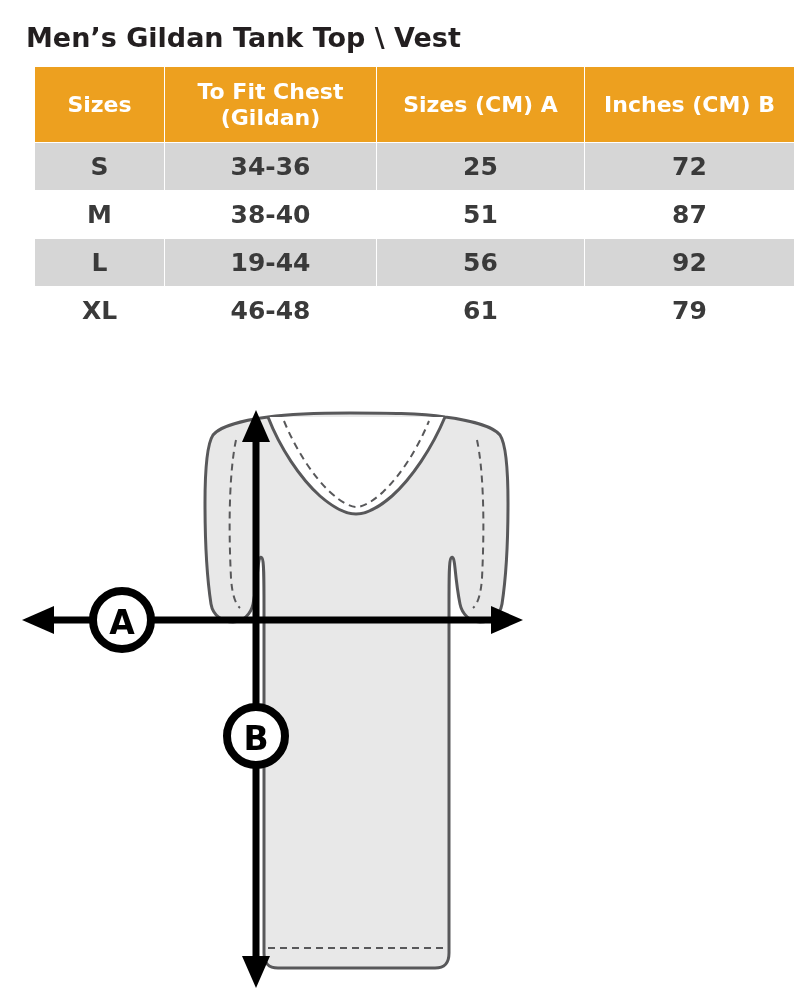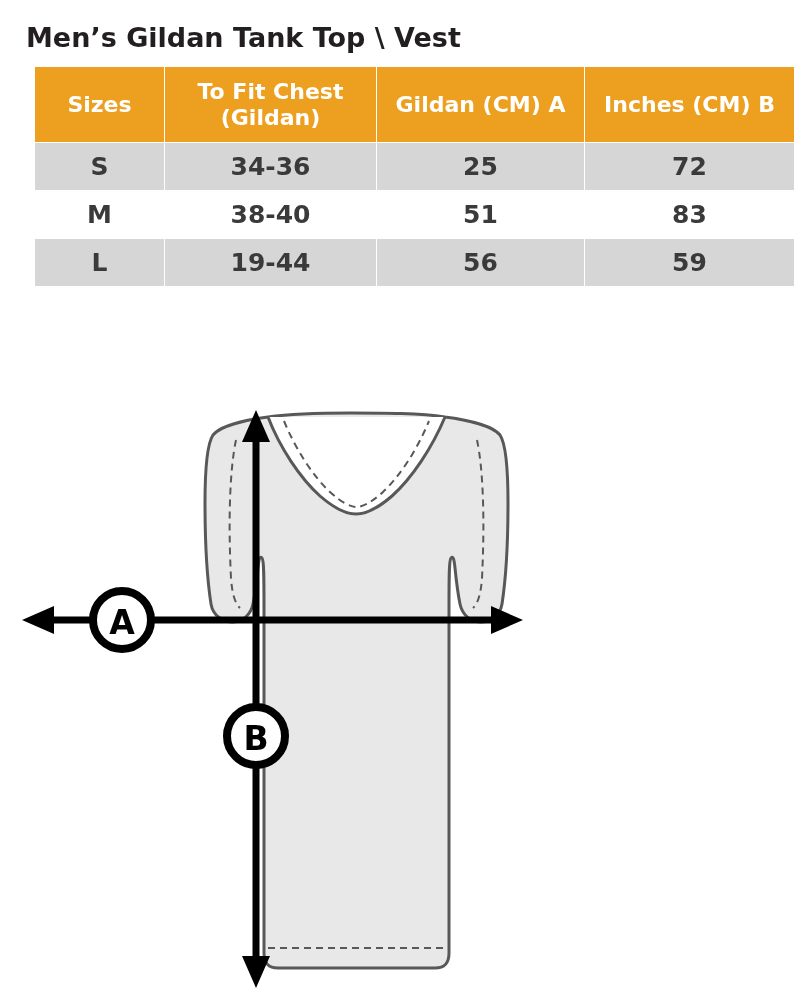--- a/index.html
+++ b/index.html
@@ -93,42 +93,48 @@
     <colgroup>
       <col class="col1">
         <col class="col2">
         <col class="col3">
         <col class="col4">
     </colgroup>
     <thead>
       <tr>
         <th>Sizes</th>
         <th>To Fit Chest (Gildan)</th>
-        <th>Gildan (CM) A</th>
+        <th>Sizes (CM) A</th>
         <th>Inches  (CM) B</th>
       </tr>
     </thead>
     <tbody>
       <tr class="odd">
         <td>S</td>
         <td>34-36</td>
         <td>25</td>
         <td>72</td>
       </tr>
       <tr class="even">
         <td>M</td>
         <td>38-40</td>
         <td>51</td>
-        <td>83</td>
+        <td>87</td>
       </tr>
       <tr class="odd">
         <td>L</td>
         <td>19-44</td>
         <td>56</td>
-        <td>59</td>
+        <td>92</td>
+      </tr>
+      <tr class="even">
+        <td>XL</td>
+        <td>46-48</td>
+        <td>61</td>
+        <td>79</td>
       </tr>
     </tbody>
   </table>
 
   <div class="diagram">
     <svg width="812" height="592" viewBox="0 0 812 592" xmlns="http://www.w3.org/2000/svg">
       <g>
 
         <path d="M63 27
                  C 70 18, 95 12, 118 9

